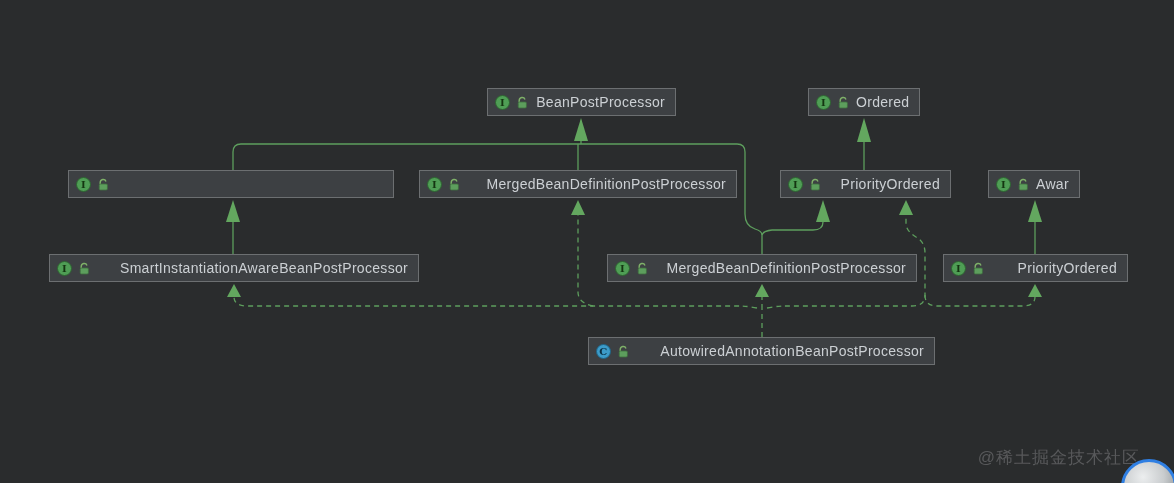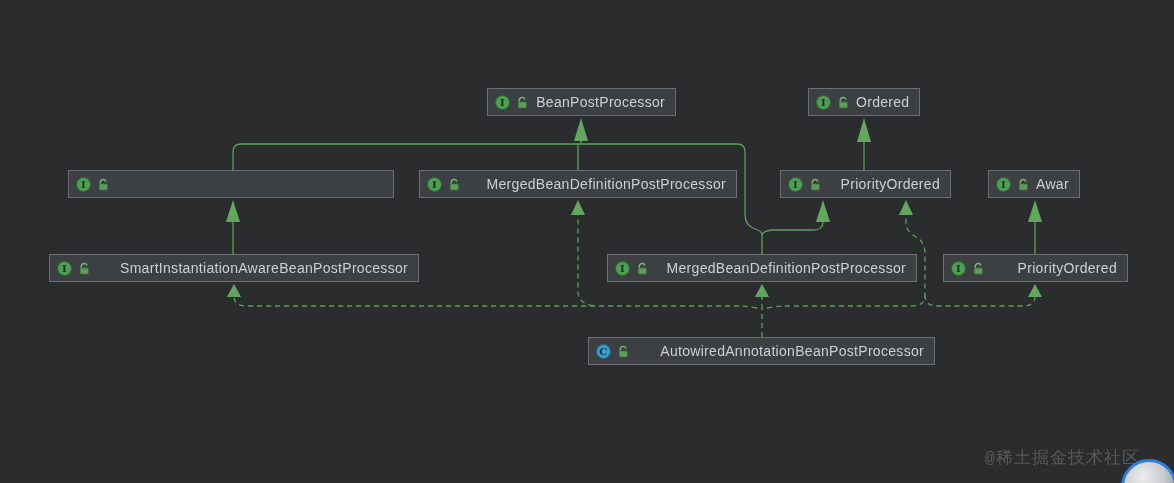--- a/index.html
+++ b/index.html
@@ -28,21 +28,20 @@
     display:flex;align-items:center;justify-content:center;
     font:bold 10px "DejaVu Serif",serif;box-sizing:border-box;
   }
   .kind-interface{background:#4f9e55;border:1px solid #2e6331;color:#143511;}
   .kind-class{background:#3c9bc9;border:1px solid #1f6486;color:#0a3044;}
   .lock-icon{flex:0 0 auto;display:flex;align-items:center;}
   .watermark{
     position:absolute;top:446px;right:34px;
     color:#58595b;font-size:17px;letter-spacing:1px;
     user-select:none;
-    font-family:Liberation Mono, monospace;
   }
   .badge{
     position:absolute;left:1121px;top:459px;width:56px;height:56px;
     border-radius:50%;border:3px solid #2f7fe3;box-sizing:border-box;
     background:radial-gradient(circle at 38% 30%, #eceeef 0%, #c9ccce 45%, #94989b 80%, #7d8184 100%);
   }
 </style>
 </head>
 <body>
 

